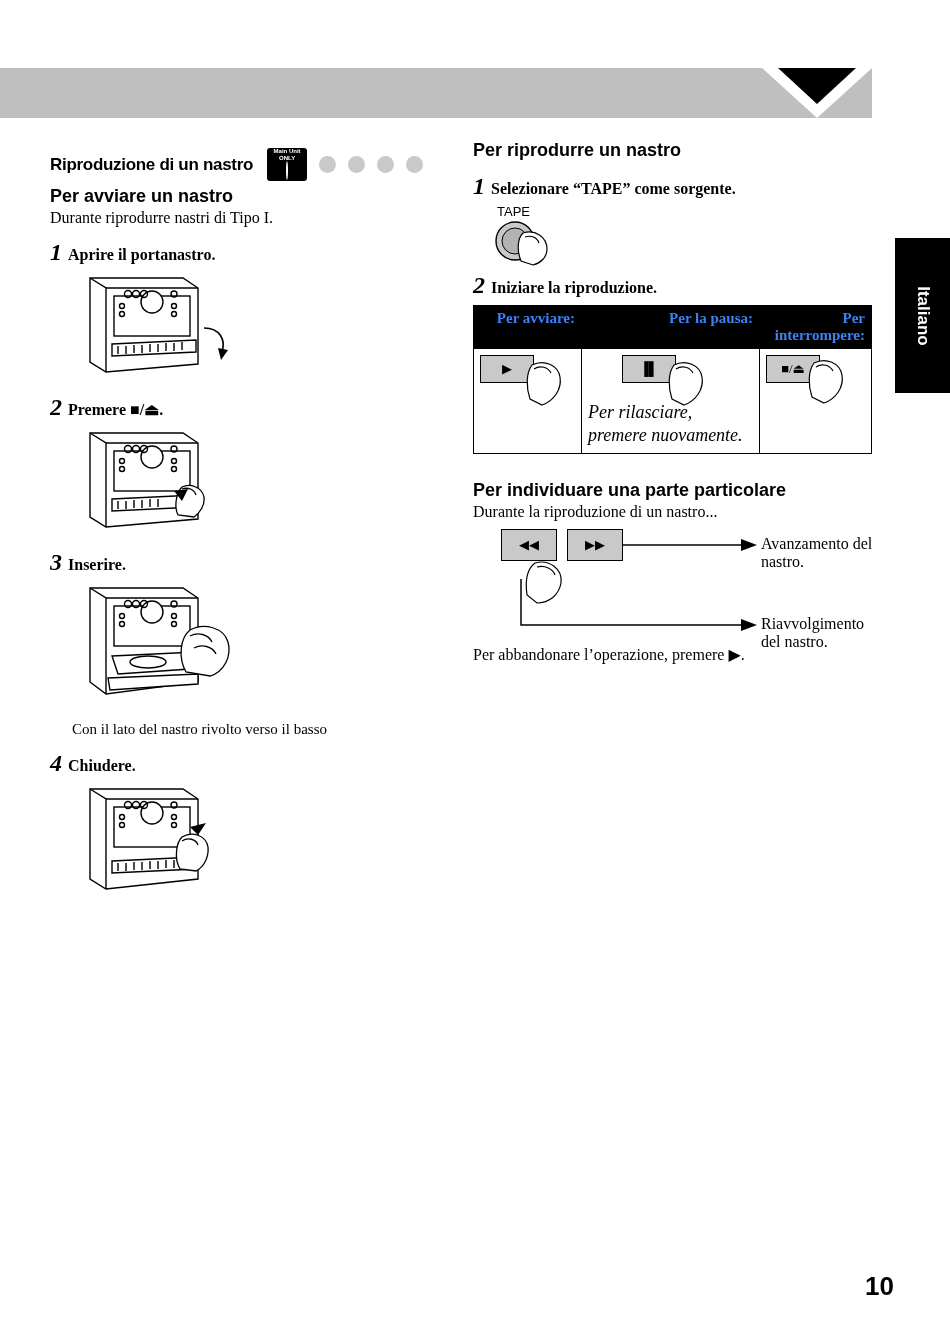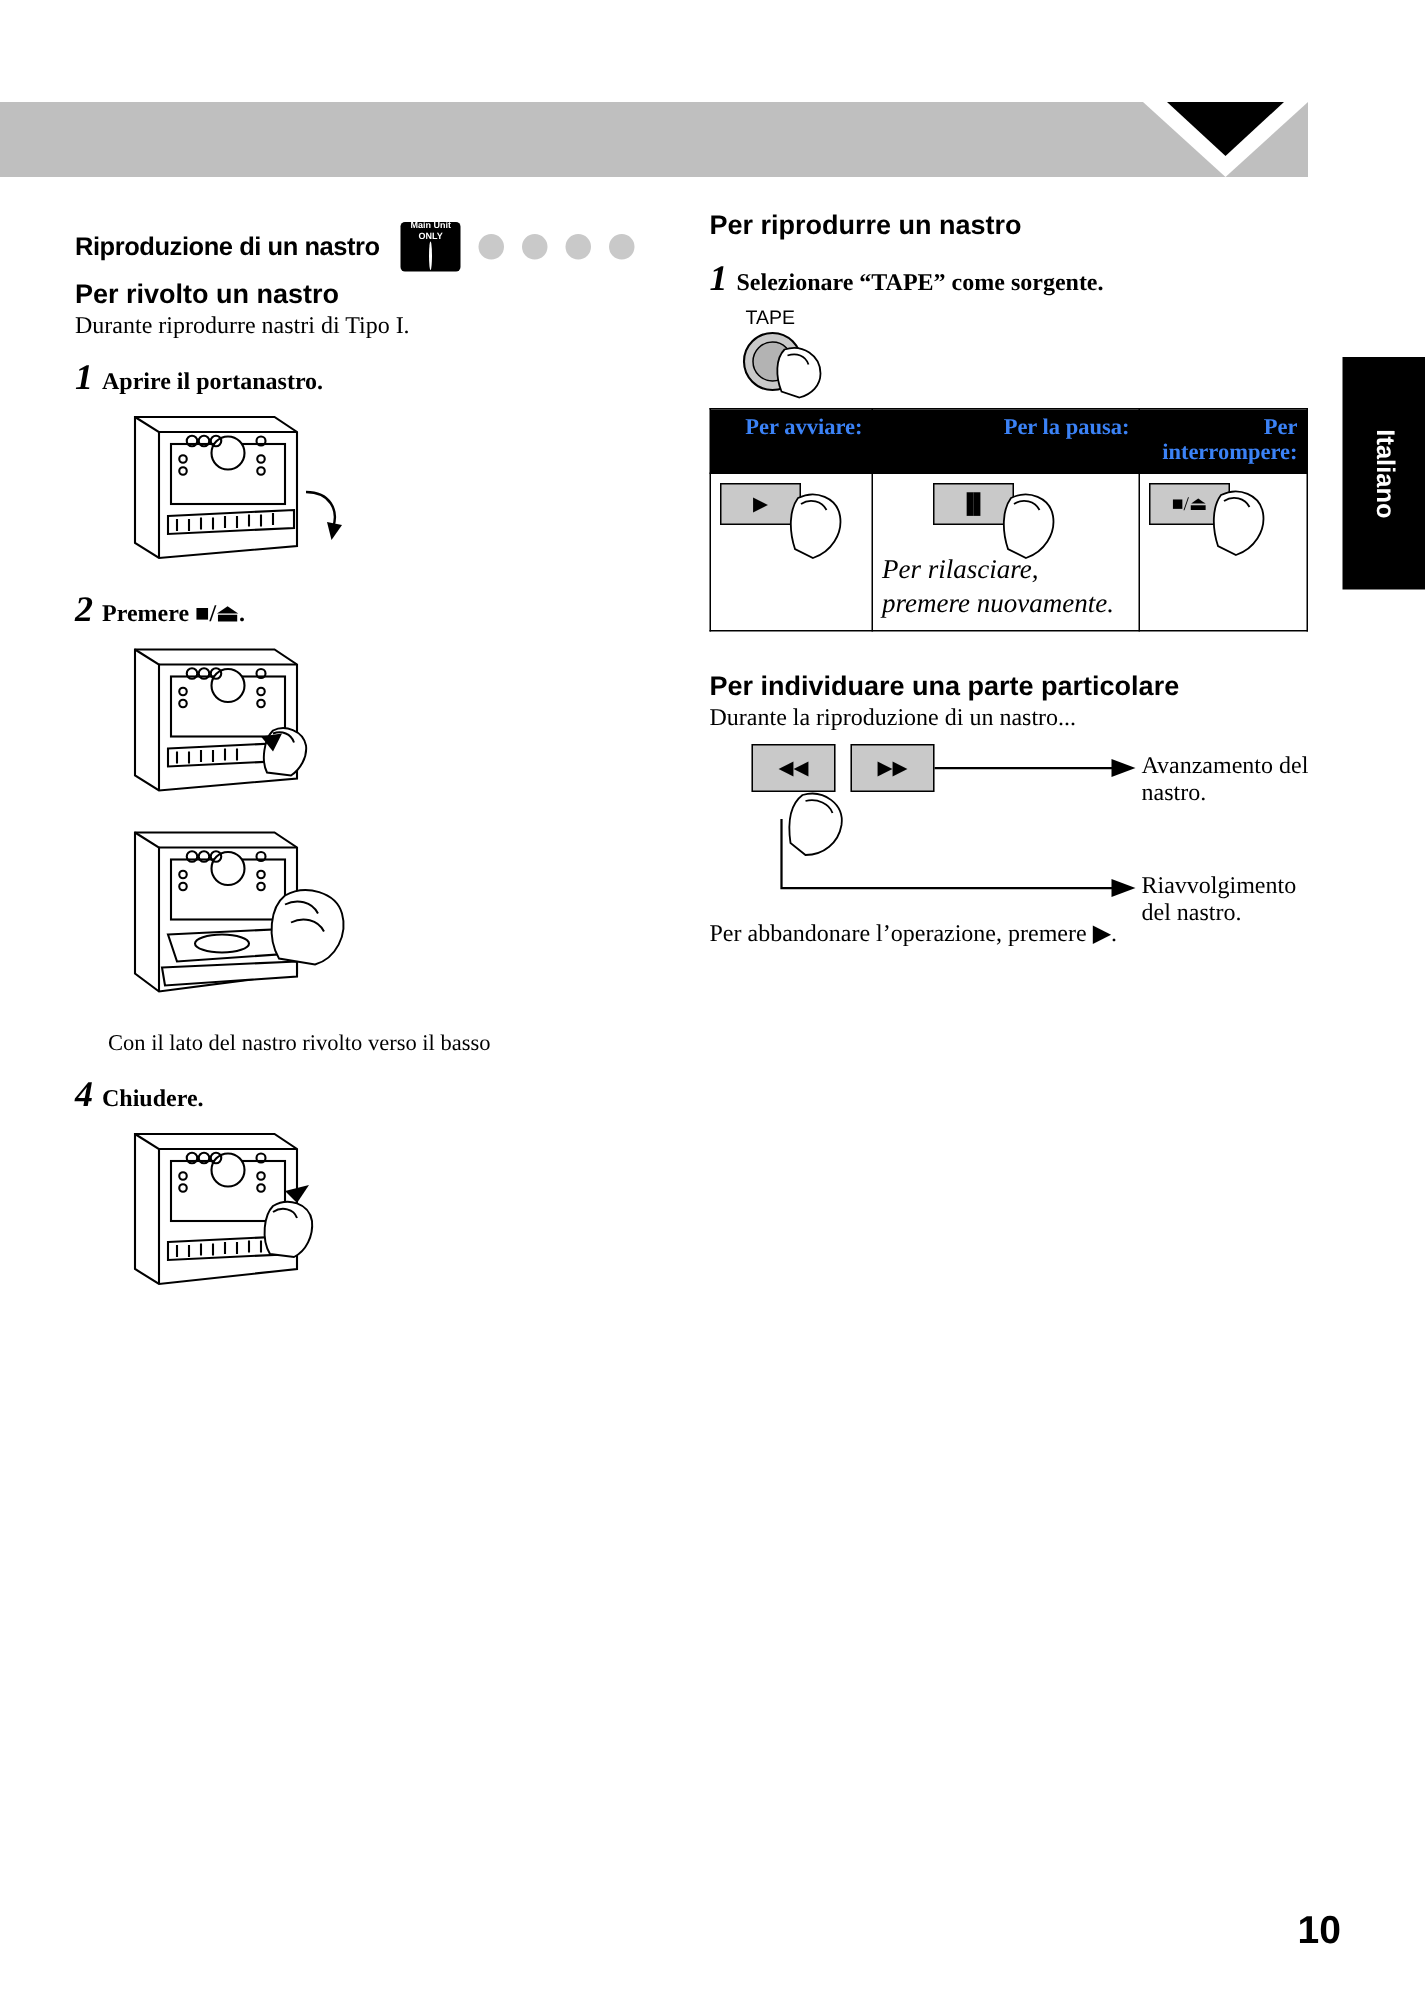--- a/index.html
+++ b/index.html
@@ -301,21 +301,21 @@
       <span class="t1">Main Unit</span>
       <span class="t2">ONLY</span>
       <span class="dot"></span>
     </span>
     <span class="grey-dot"></span>
     <span class="grey-dot"></span>
     <span class="grey-dot"></span>
     <span class="grey-dot"></span>
   </div>
 
-  <h2 class="sub-title">Per rivolto un nastro</h2>
+  <h2 class="sub-title">Per avviare un nastro</h2>
   <p class="body-text">Durante riprodurre nastri di Tipo I.</p>
 
   <div class="step">
     <div class="step-head">
       <span class="step-num">1</span><span class="step-text">Aprire il portanastro.</span>
     </div>
     <div class="unit">
       <svg width="170" height="110" viewBox="0 0 170 110">
         <g fill="none" stroke="#000" stroke-width="1.4">
           <path d="M12 6 L105 6 L120 16 L120 92 L28 100 L12 90 Z" fill="#fff"></path>
@@ -368,20 +368,23 @@
         <g fill="#fff" stroke="#000" stroke-width="1.3">
           <path d="M104 60 C112 56 124 60 126 70 C127 78 122 86 116 90 L100 88 C96 80 98 66 104 60 Z"></path>
           <path d="M104 62 C110 60 116 62 118 68"></path>
         </g>
         <polygon points="96,64 110,62 104,74" fill="#000"></polygon>
       </svg>
     </div>
   </div>
 
   <div class="step">
+    <div class="step-head">
+      <span class="step-num">3</span><span class="step-text">Inserire.</span>
+    </div>
     <div class="unit" style="height:135px;">
       <svg width="190" height="135" viewBox="0 0 190 135">
         <g fill="none" stroke="#000" stroke-width="1.4">
           <path d="M12 6 L105 6 L120 16 L120 100 L28 112 L12 100 Z" fill="#fff"></path>
           <path d="M12 6 L28 16 L28 112"></path>
           <path d="M28 16 L120 16"></path>
           <rect x="36" y="24" width="76" height="40" fill="#fff"></rect>
           <circle cx="74" cy="30" r="11" fill="#fff"></circle>
           <circle cx="50" cy="22" r="3.5"></circle>
           <circle cx="58" cy="22" r="3.5"></circle>
@@ -454,20 +457,23 @@
         <circle cx="26" cy="22" r="13" fill="#b3b3b3" stroke="#000" stroke-width="1"></circle>
         <g fill="#fff" stroke="#000" stroke-width="1.2">
           <path d="M34 14 C46 10 58 18 58 30 C58 38 52 44 44 46 L32 42 C28 32 28 20 34 14 Z"></path>
           <path d="M36 18 C42 16 48 18 50 24"></path>
         </g>
       </svg>
     </div>
   </div>
 
   <div class="step" style="margin-top:6px;">
+    <div class="rstep-head">
+      <span class="step-num">2</span><span class="step-text">Iniziare la riproduzione.</span>
+    </div>
 
     <table class="ops">
       <colgroup>
           <col style="width:108px">
           <col style="width:178px">
           <col style="width:112px">
         </colgroup>
       <tbody>
           <tr>
         <th>Per avviare:</th>

